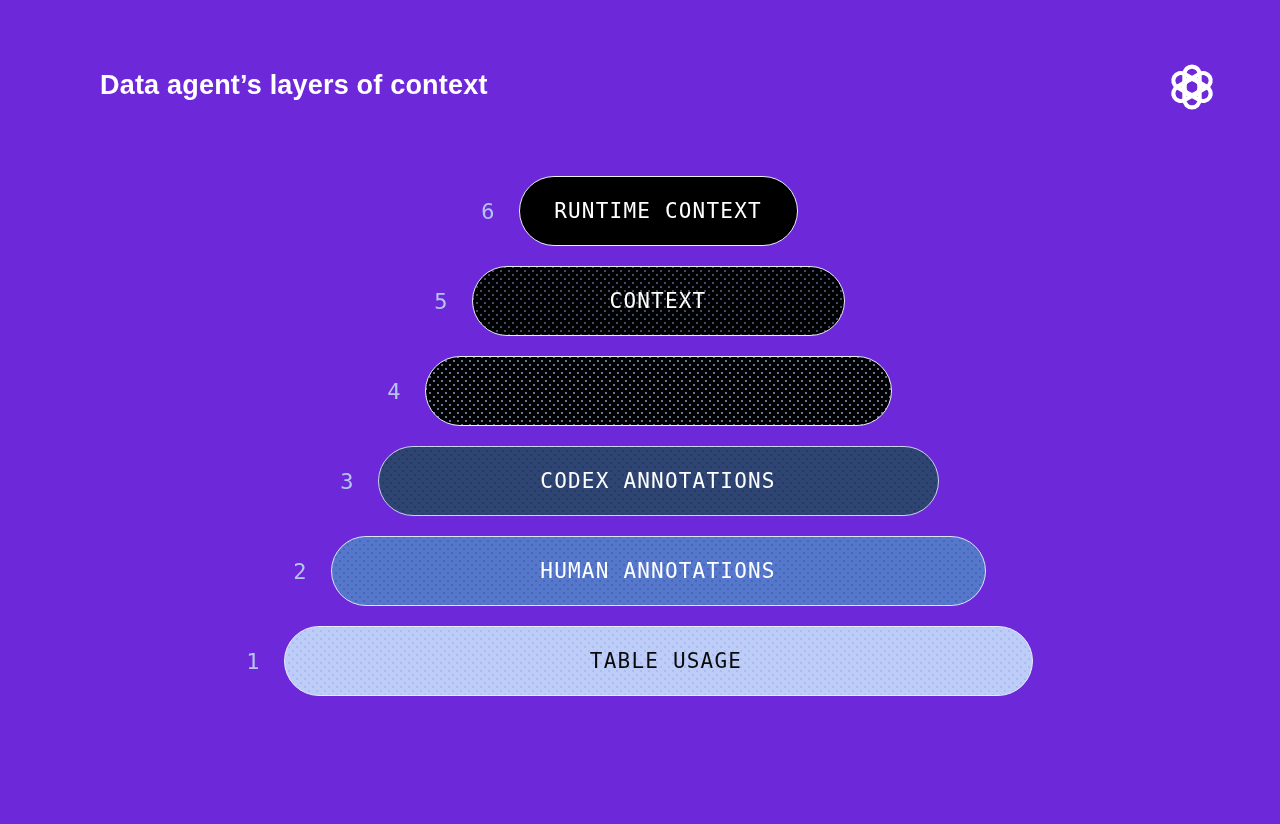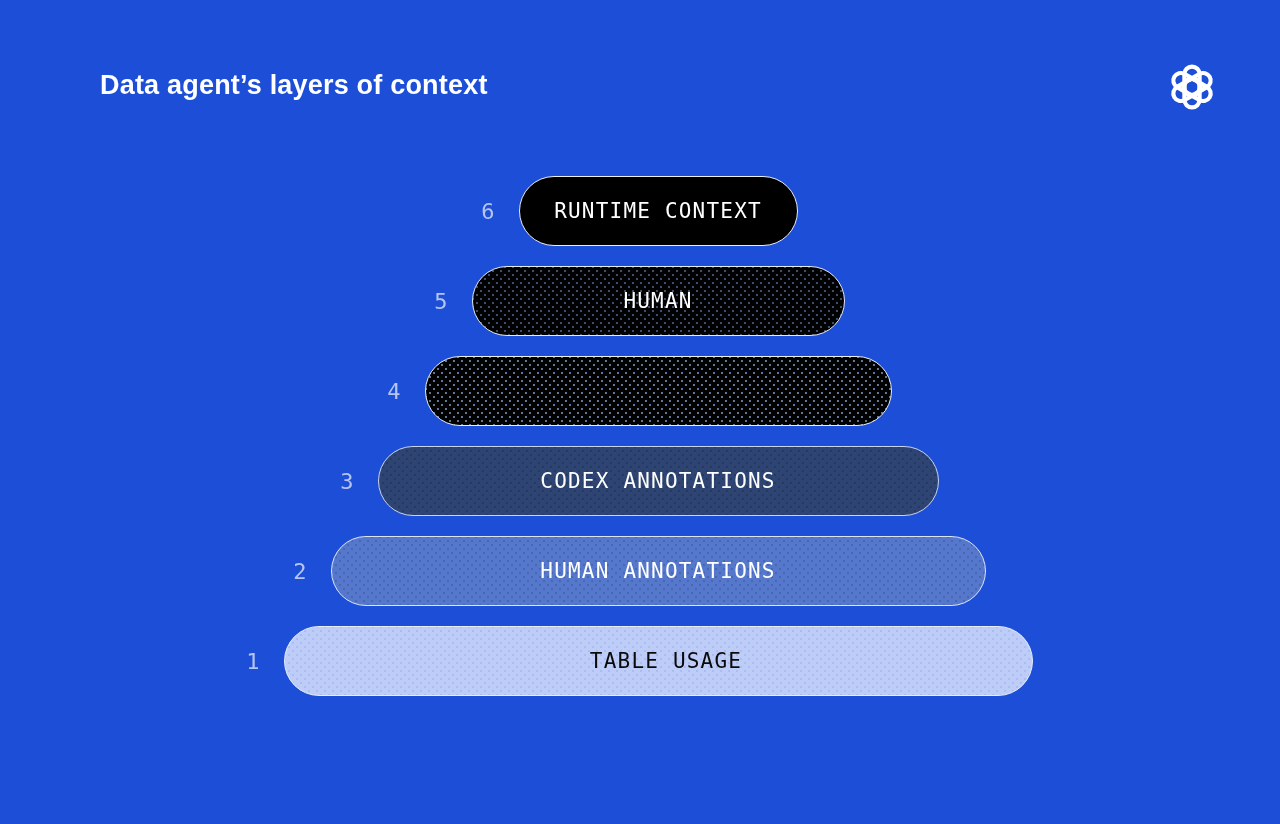--- a/index.html
+++ b/index.html
@@ -4,21 +4,21 @@
 <style>
   html, body {
     margin: 0;
     padding: 0;
     background: #000000;
   }
   .stage {
     position: relative;
     width: 1280px;
     height: 824px;
-    background: #1d4ed8;
+    background: #6d28d9;
     overflow: hidden;
     font-family: "Liberation Sans", sans-serif;
   }
   .page-title {
     position: absolute;
     left: 100px;
     top: 70px;
     margin: 0;
     color: #ffffff;
     font-size: 27px;
@@ -123,21 +123,21 @@
 
   <div class="pyramid">
 
     <div class="pill layer-6">
       <span class="num">6</span>
       <span class="label">RUNTIME CONTEXT</span>
     </div>
 
     <div class="pill layer-5 dotted">
       <span class="num">5</span>
-      <span class="label">HUMAN</span>
+      <span class="label">CONTEXT</span>
     </div>
 
     <div class="pill layer-4 dotted">
       <span class="num">4</span>
     </div>
 
     <div class="pill layer-3 dotted">
       <span class="num">3</span>
       <span class="label">CODEX ANNOTATIONS</span>
     </div>

